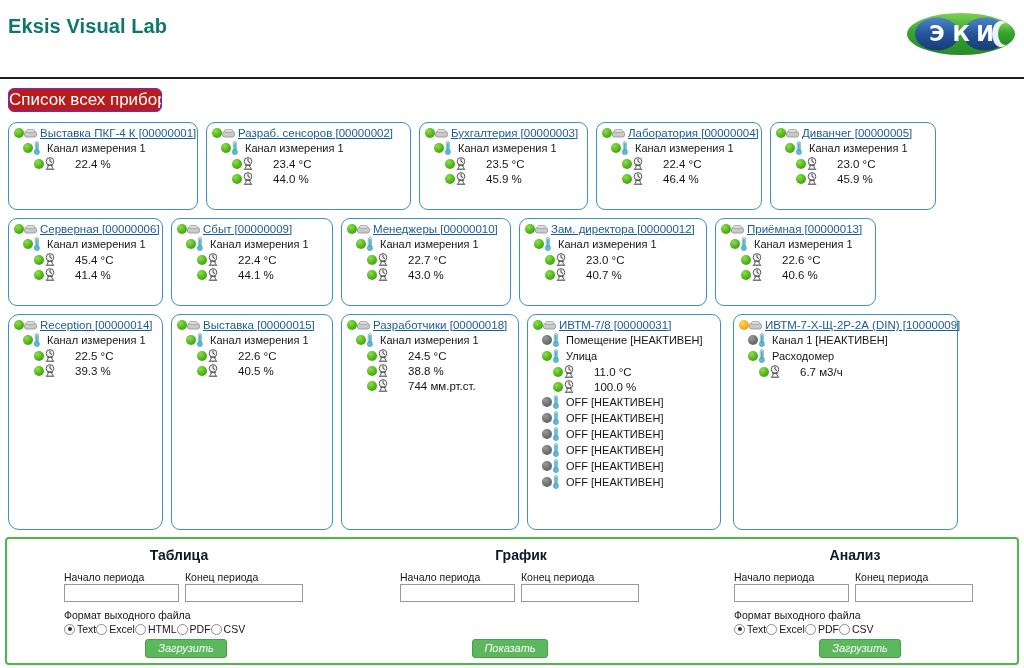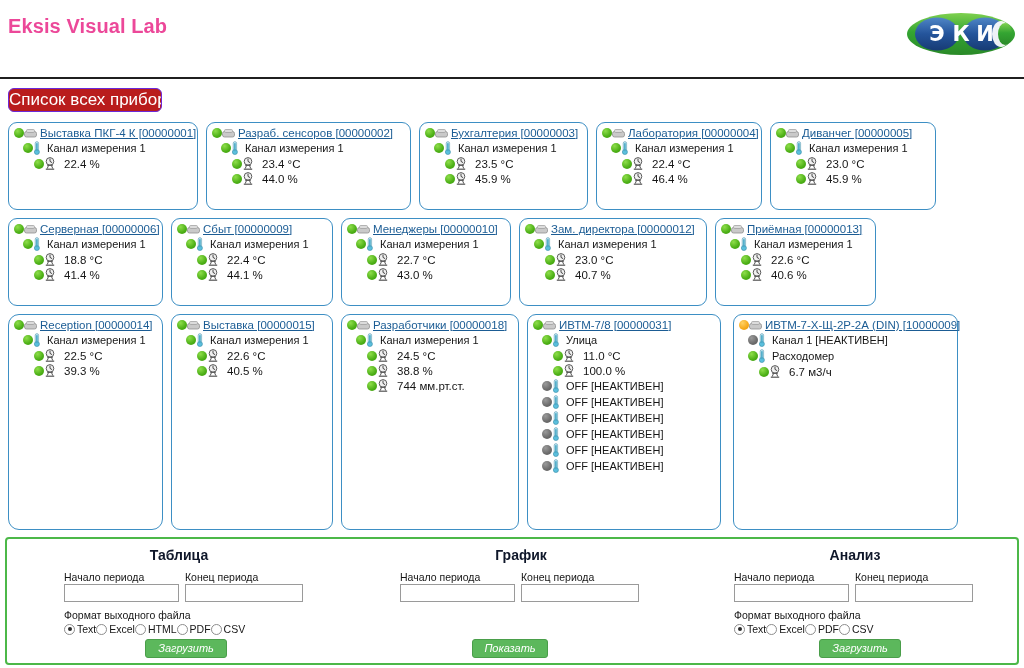--- a/index.html
+++ b/index.html
@@ -20,21 +20,21 @@
   .header {
     position: absolute;
     left: 0; top: 0;
     width: 1024px; height: 72px;
   }
   .app-title {
     position: absolute;
     left: 8px; top: 15px;
     font-size: 20px;
     font-weight: bold;
-    color: #ec4899;
+    color: #0f766e;
     letter-spacing: 0.1px;
     white-space: nowrap;
   }
   .logo {
     position: absolute;
     right: 8px; top: 10px;
     width: 110px; height: 48px;
   }
   .hr-line {
     position: absolute;
@@ -100,21 +100,21 @@
   }
   .val-row {
     display: flex;
     align-items: center;
     padding: 2px 0 0 25px;
     white-space: nowrap;
   }
   .val-label {
     font-size: 11.5px;
     color: #161616;
-    margin-left: 8px;
+    margin-left: 19px;
     white-space: nowrap;
   }
 
   
   .dot {
     width: 10px; height: 10px;
     border-radius: 50%;
     flex: 0 0 auto;
     display: inline-block;
   }
@@ -485,21 +485,21 @@
         <div class="val-row">
           <span class="dot dot-green"></span>
           <span class="icon-sm"><svg width="12" height="13" viewBox="0 0 12 13">
               <circle cx="6" cy="4.4" r="3.8" fill="#f0f0f0" stroke="#5a5a5a" stroke-width="1"></circle>
               <path d="M6 4.4 L6 1.7" stroke="#333" stroke-width="0.9"></path>
               <path d="M6 4.4 L8 5.6" stroke="#333" stroke-width="0.9"></path>
               <path d="M3.2 8.3 L8.8 8.3" stroke="#555" stroke-width="1.1"></path>
               <path d="M4.6 8.3 L3.2 11.6 M7.4 8.3 L8.8 11.6" stroke="#555" stroke-width="1"></path>
               <path d="M1.8 12.2 L10.2 12.2" stroke="#555" stroke-width="1.2"></path>
             </svg></span>
-          <span class="val-label">18.8 °C</span>
+          <span class="val-label">45.4 °C</span>
         </div>
         <div class="val-row">
           <span class="dot dot-green"></span>
           <span class="icon-sm"><svg width="12" height="13" viewBox="0 0 12 13">
               <circle cx="6" cy="4.4" r="3.8" fill="#f0f0f0" stroke="#5a5a5a" stroke-width="1"></circle>
               <path d="M6 4.4 L6 1.7" stroke="#333" stroke-width="0.9"></path>
               <path d="M6 4.4 L8 5.6" stroke="#333" stroke-width="0.9"></path>
               <path d="M3.2 8.3 L8.8 8.3" stroke="#555" stroke-width="1.1"></path>
               <path d="M4.6 8.3 L3.2 11.6 M7.4 8.3 L8.8 11.6" stroke="#555" stroke-width="1"></path>
               <path d="M1.8 12.2 L10.2 12.2" stroke="#555" stroke-width="1.2"></path>
@@ -821,20 +821,29 @@
         </div>
       </div>
       <div class="card" style="left: 527px; top: 314px; width: 194px; height: 216px;">
         <div class="card-header">
           <span class="dot dot-green"></span>
           <span class="icon-sm"><svg width="13" height="11" viewBox="0 0 13 11">
               <rect x="0.5" y="3.5" width="12" height="5.5" rx="2" fill="#c9c9c9" stroke="#8f8f8f" stroke-width="0.8"></rect>
               <rect x="2.5" y="1.5" width="8" height="3" rx="1.2" fill="#dcdcdc" stroke="#9a9a9a" stroke-width="0.7"></rect>
             </svg></span>
           <span class="card-title">ИВТМ-7/8 [00000031]</span>
+        </div>
+        <div class="chan-row">
+          <span class="dot dot-gray"></span>
+          <span class="icon-sm"><svg width="8" height="14" viewBox="0 0 8 14">
+              <rect x="2.2" y="0.6" width="3.4" height="9.5" rx="1.7" fill="#bfe6f2" stroke="#6fa8bd" stroke-width="0.7"></rect>
+              <circle cx="3.9" cy="11" cy2="0" r="2.5" fill="#5bc0de" stroke="#3f93ad" stroke-width="0.7"></circle>
+              <rect x="3.1" y="2.2" width="1.6" height="8" fill="#4aa9c6"></rect>
+            </svg></span>
+          <span class="chan-label">Помещение [НЕАКТИВЕН]</span>
         </div>
         <div class="chan-row">
           <span class="dot dot-green"></span>
           <span class="icon-sm"><svg width="8" height="14" viewBox="0 0 8 14">
               <rect x="2.2" y="0.6" width="3.4" height="9.5" rx="1.7" fill="#bfe6f2" stroke="#6fa8bd" stroke-width="0.7"></rect>
               <circle cx="3.9" cy="11" cy2="0" r="2.5" fill="#5bc0de" stroke="#3f93ad" stroke-width="0.7"></circle>
               <rect x="3.1" y="2.2" width="1.6" height="8" fill="#4aa9c6"></rect>
             </svg></span>
           <span class="chan-label">Улица</span>
         </div>

